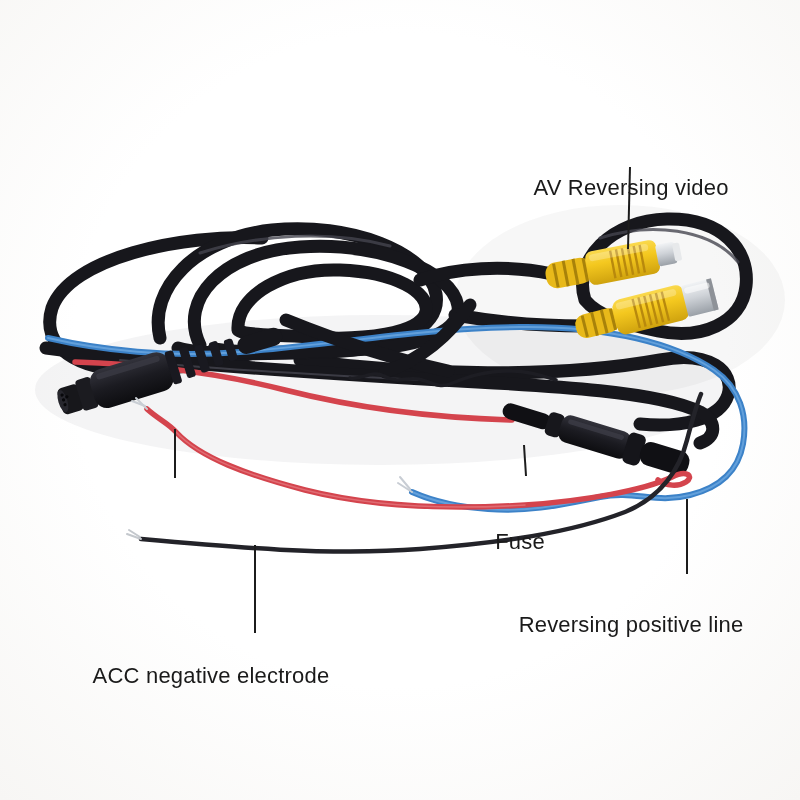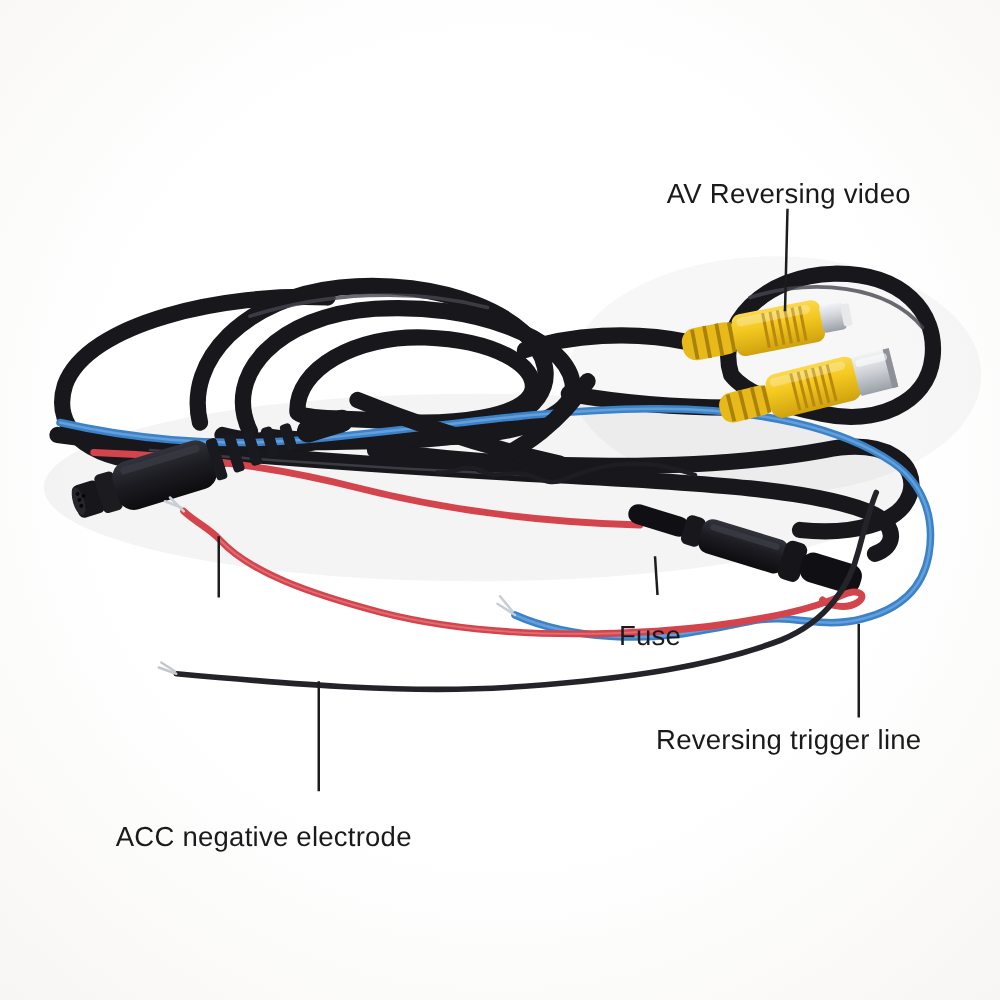--- a/index.html
+++ b/index.html
@@ -6,20 +6,21 @@
   #stage{
     position:relative;width:800px;height:800px;overflow:hidden;
     background:radial-gradient(circle at 50% 45%, #ffffff 55%, #f7f6f4 100%);
     font-family:"Liberation Sans", sans-serif;
   }
   #photo-svg{position:absolute;left:0;top:0;}
   .callout-label{
     position:absolute;transform:translateX(-50%);
     font-size:22px;line-height:24px;color:#1a1a1a;white-space:nowrap;
     letter-spacing:0.2px;
+    margin-top:33px;
   }
 </style>
 </head>
 <body>
 
 <div id="stage">
 
   <svg id="photo-svg" width="800" height="800" viewBox="0 0 800 800">
     <defs>
       <linearGradient id="silverGrad" x1="0" y1="0" x2="0" y2="1">
@@ -184,16 +185,16 @@
       <line x1="687" y1="499" x2="687" y2="574"></line>
       <line x1="255" y1="545" x2="255" y2="633"></line>
     </g>
   </svg>
 
   <div class="callout-label" style="left:631px;top:143px;">AV Reversing video</div>
 
 
   <div class="callout-label" style="left:520px;top:497px;">Fuse</div>
 
-  <div class="callout-label" style="left:631px;top:580px;">Reversing trigger line</div>
-
-  <div class="callout-label" style="left:211px;top:658px;">ACC negative electrode</div>
+  <div class="callout-label" style="left:631px;top:580px;">Reversing positive line</div>
+
+  <div class="callout-label" style="left:211px;top:631px;">ACC negative electrode</div>
 </div>
 
 </body></html>

